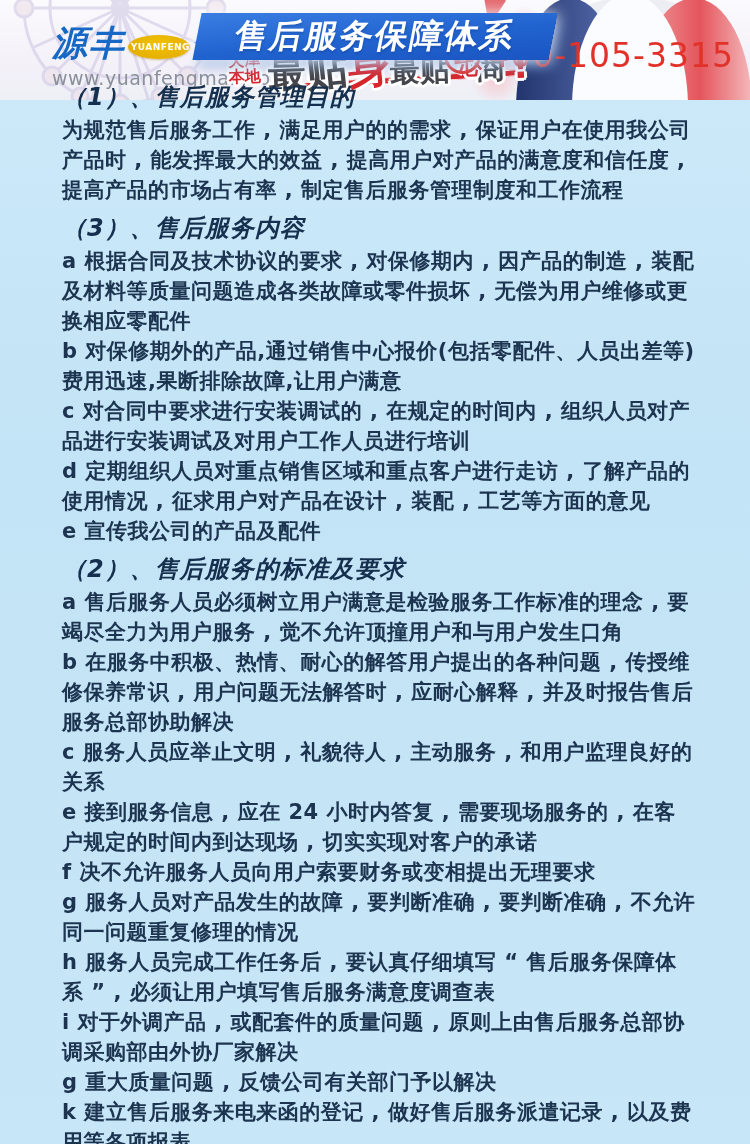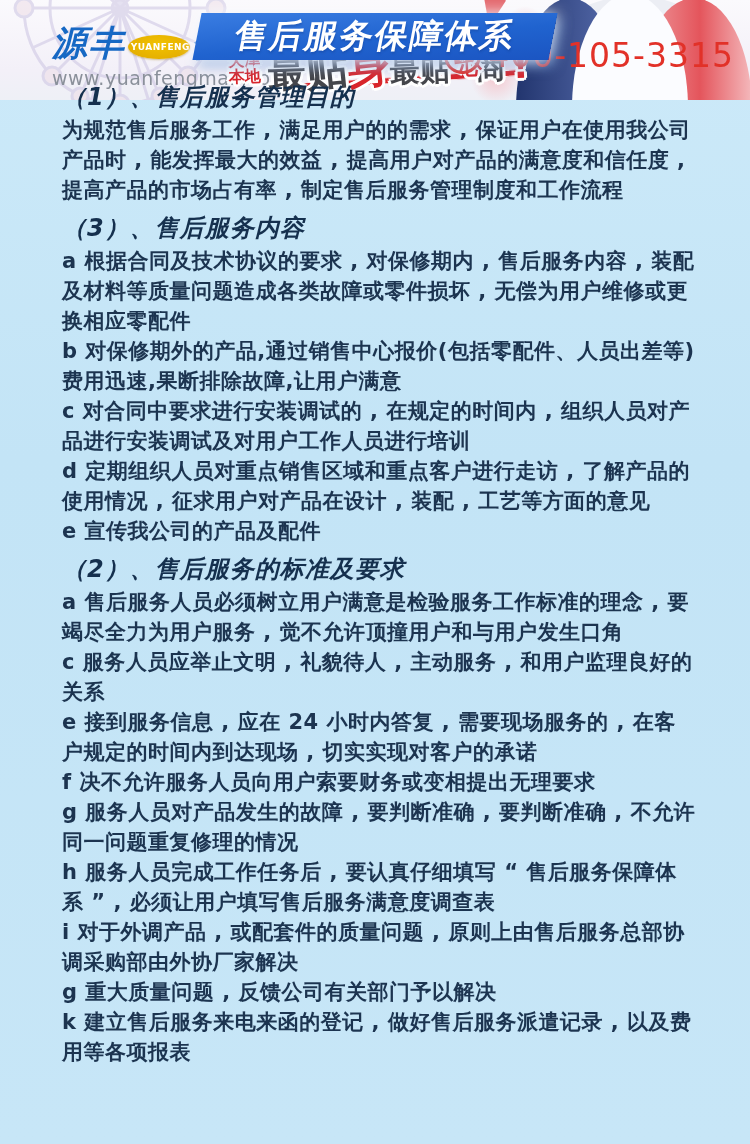--- a/index.html
+++ b/index.html
@@ -169,29 +169,30 @@
     <span>售后服务保障体系</span>
   </div>
 
   <main class="content">
     <section>
       <h2>（1）、售后服务管理目的</h2>
       <p>为规范售后服务工作 , 满足用户的的需求 , 保证用户在使用我公司产品时 , 能发挥最大的效益 , 提高用户对产品的满意度和信任度 , 提高产品的市场占有率 , 制定售后服务管理制度和工作流程</p>
     </section>
     <section>
       <h2>（3）、售后服务内容</h2>
-      <p>a 根据合同及技术协议的要求 , 对保修期内 , 售后服务内容 , 装配及材料等质量问题造成各类故障或零件损坏 , 无偿为用户维修或更换相应零配件</p>
+      <p>a 根据合同及技术协议的要求 , 对保修期内 , 因产品的制造 , 装配及材料等质量问题造成各类故障或零件损坏 , 无偿为用户维修或更换相应零配件</p>
       <p>b 对保修期外的产品,通过销售中心报价(包括零配件、人员出差等)费用迅速,果断排除故障,让用户满意</p>
       <p>c 对合同中要求进行安装调试的 , 在规定的时间内 , 组织人员对产品进行安装调试及对用户工作人员进行培训</p>
       <p>d 定期组织人员对重点销售区域和重点客户进行走访 , 了解产品的使用情况 , 征求用户对产品在设计 , 装配 , 工艺等方面的意见</p>
       <p>e 宣传我公司的产品及配件</p>
     </section>
     <section>
       <h2>（2）、售后服务的标准及要求</h2>
       <p>a 售后服务人员必须树立用户满意是检验服务工作标准的理念 , 要竭尽全力为用户服务 , 觉不允许顶撞用户和与用户发生口角</p>
+      <p>b 在服务中积极、热情、耐心的解答用户提出的各种问题 , 传授维修保养常识 , 用户问题无法解答时 , 应耐心解释 , 并及时报告售后服务总部协助解决</p>
       <p>c 服务人员应举止文明 , 礼貌待人 , 主动服务 , 和用户监理良好的关系</p>
       <p>e 接到服务信息 , 应在 24 小时内答复 , 需要现场服务的 , 在客户规定的时间内到达现场 , 切实实现对客户的承诺</p>
       <p>f 决不允许服务人员向用户索要财务或变相提出无理要求</p>
       <p>g 服务人员对产品发生的故障 , 要判断准确 , 要判断准确 , 不允许同一问题重复修理的情况</p>
       <p>h 服务人员完成工作任务后 , 要认真仔细填写 “ 售后服务保障体系 ” , 必须让用户填写售后服务满意度调查表</p>
       <p>i 对于外调产品 , 或配套件的质量问题 , 原则上由售后服务总部协调采购部由外协厂家解决</p>
       <p>g 重大质量问题 , 反馈公司有关部门予以解决</p>
       <p>k 建立售后服务来电来函的登记 , 做好售后服务派遣记录 , 以及费用等各项报表</p>
     </section>
   </main>

